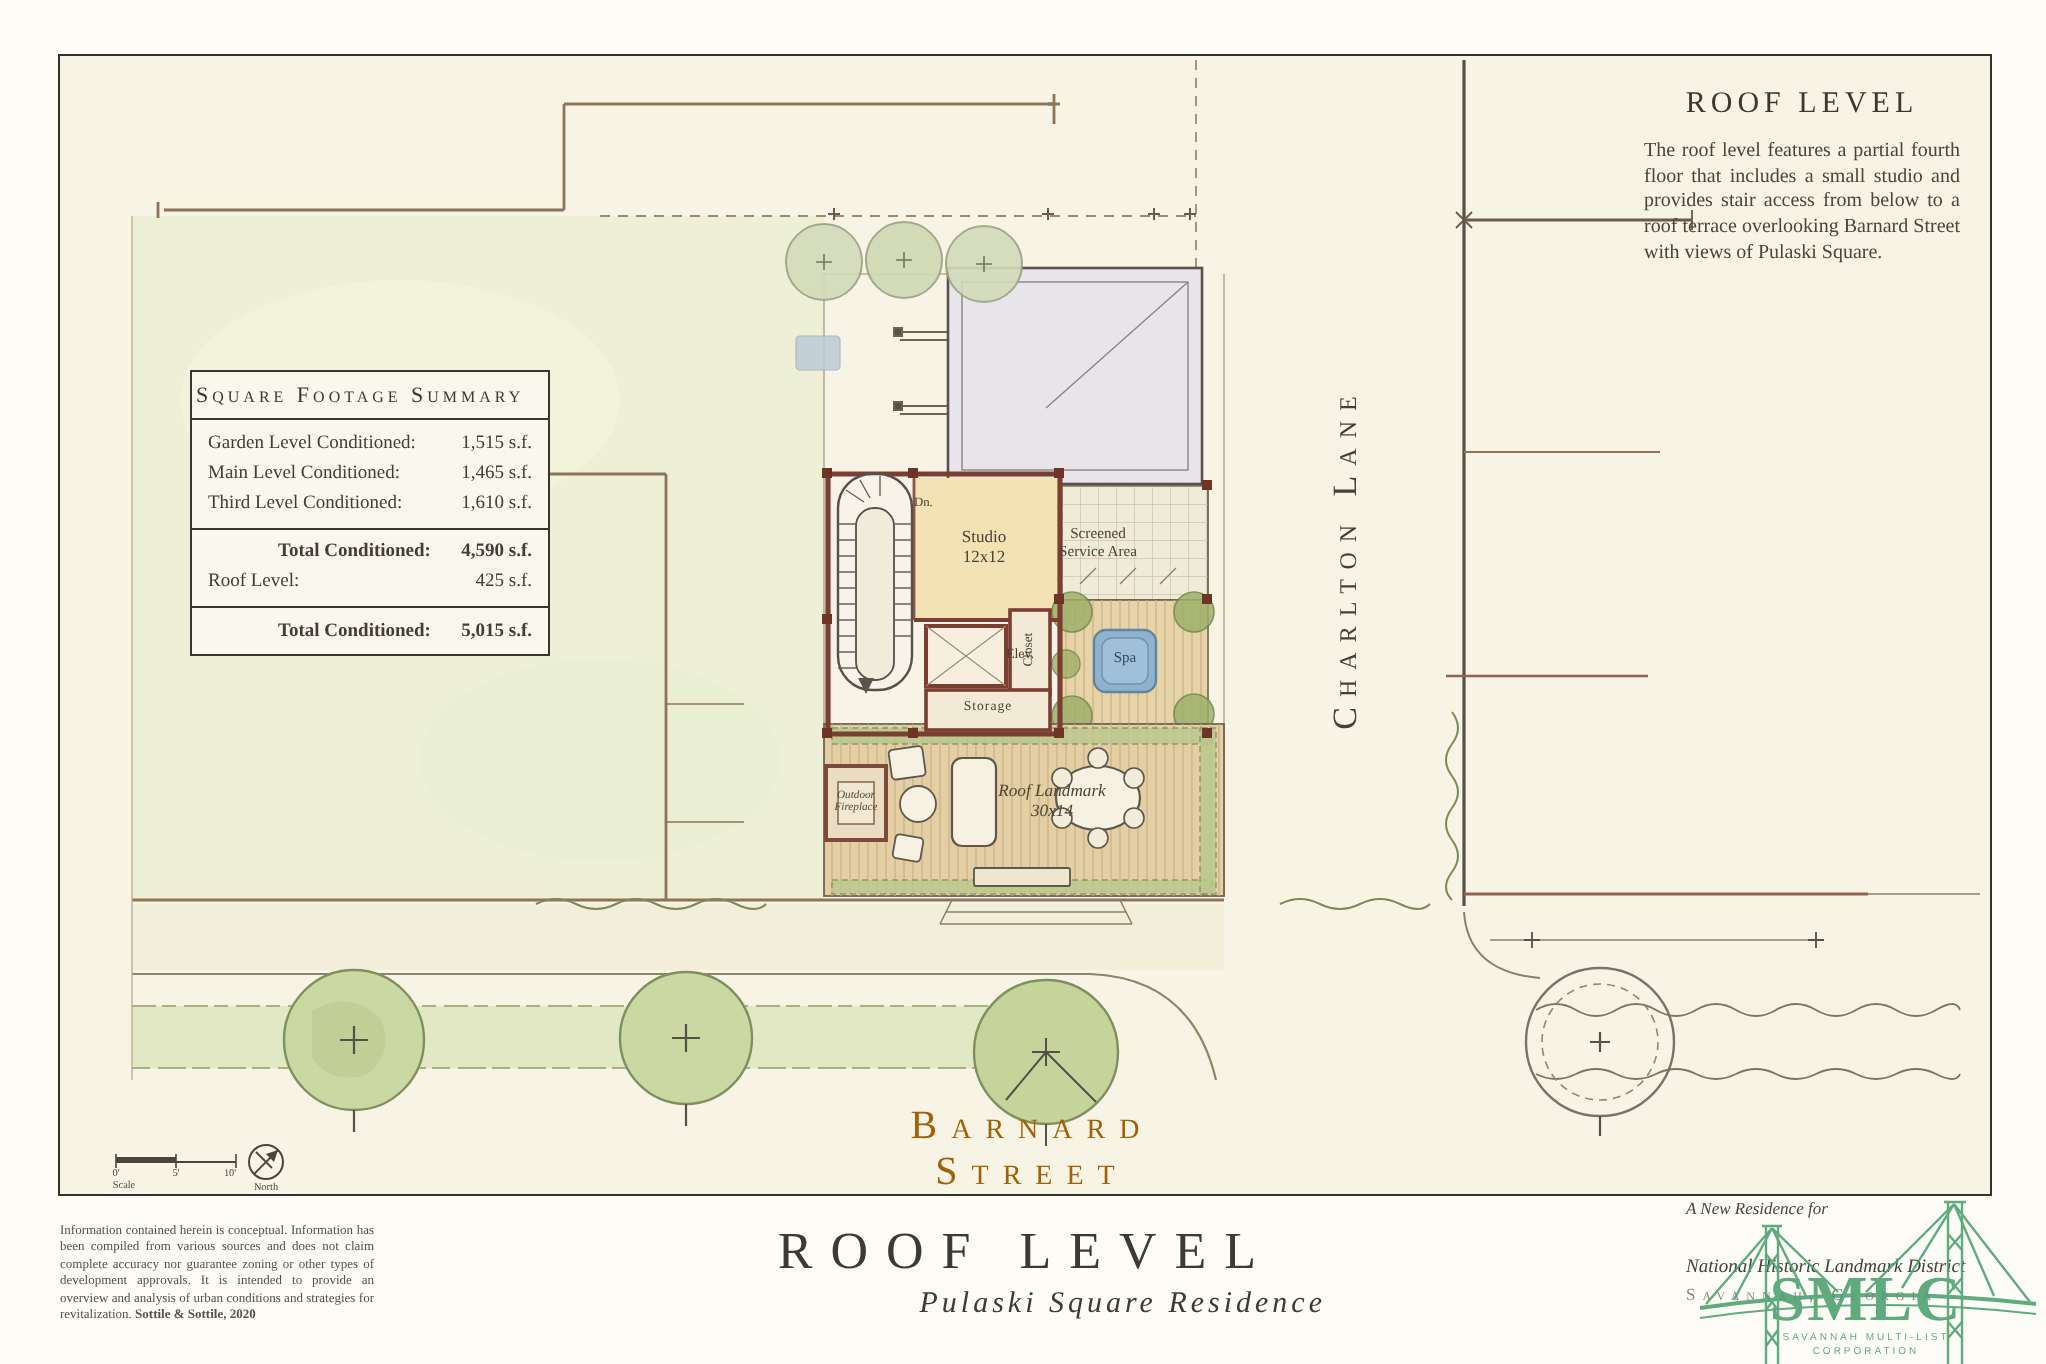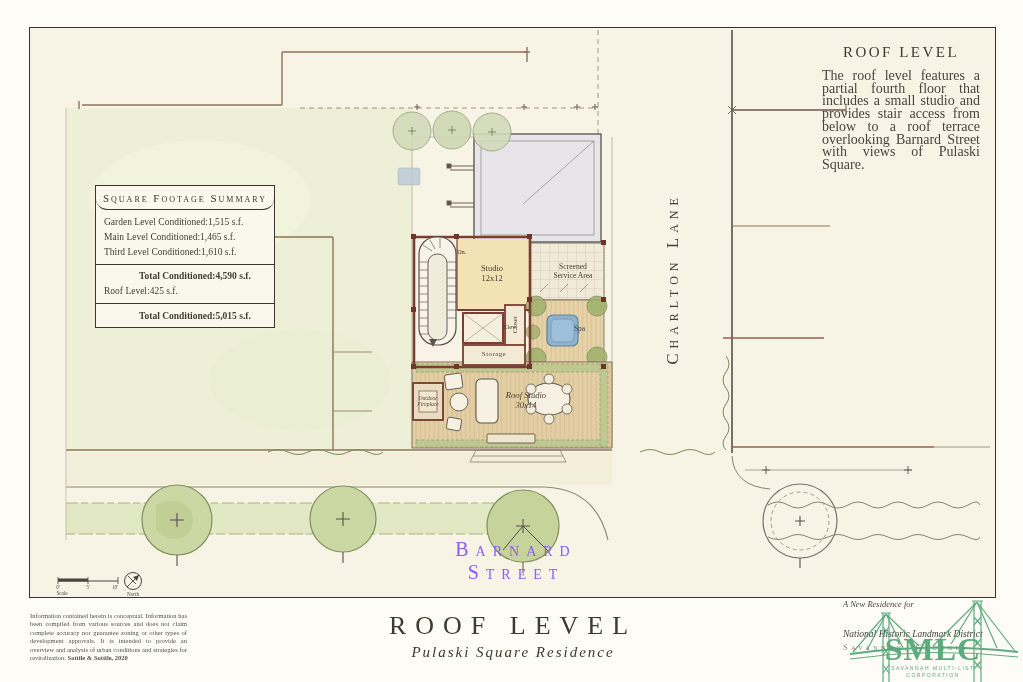--- a/index.html
+++ b/index.html
@@ -15,72 +15,72 @@
     border:1.6px solid #35322b;background:#f8f4e5;
   }
   #plan-svg{left:0;top:0;width:1023px;height:682px;pointer-events:none;}
   
   #summary-table{
     left:95px;top:185px;width:178px;
     background:#faf7ec;border:1.4px solid #3a362f;
     font-size:9.5px;color:#433d34;z-index:5;
   }
   #summary-table .tbl-head{
-    border-bottom:1.2px solid #3a362f;text-align:center;
+    border-bottom:1.2px solid #3a362f;
     font-variant:small-caps;letter-spacing:2px;font-size:11px;
-    padding:6px 2px 5px 2px;color:#3d3831;border-radius:11px;
+    padding:6px 2px 5px 2px;color:#3d3831;
   }
   .tbl-group{border-bottom:1.2px solid #3a362f;padding:4px 0;}
   .tbl-group:last-child{border-bottom:none;}
-  .tbl-row{display:flex;justify-content:flex-start;padding:2.6px 8px;}
+  .tbl-row{display:flex;justify-content:space-between;padding:2.6px 8px;}
   .tbl-row .lbl{white-space:nowrap;}
   .tbl-row .val{text-align:right;white-space:nowrap;}
   .tbl-row.bold{font-weight:bold;padding-left:43px;}
   
   #plan-note{left:822px;top:44px;width:158px;text-align:center;z-index:4;}
   #plan-note .note-head{font-size:15px;letter-spacing:2.5px;color:#3d382f;margin-bottom:9px;}
   #plan-note .note-body{
-    font-size:14px;line-height:12.7px;text-align:justify;color:#4a443a;
+    font-size:10px;line-height:12.7px;text-align:justify;color:#4a443a;
   }
   
   #barnard-label{
-    left:416px;top:538px;width:200px;text-align:center;
-    font-variant:small-caps;font-size:20px;letter-spacing:7px;color:#8b5cf6;z-index:4;
+    left:416px;top:552px;width:200px;text-align:center;
+    font-variant:small-caps;font-size:20px;letter-spacing:7px;color:#a16207;z-index:4;
   }
   #charlton-label{
     left:573px;top:269px;width:200px;text-align:center;
     transform:rotate(-90deg);
     font-variant:small-caps;font-size:17px;letter-spacing:5px;color:#45403a;z-index:4;
   }
   
   .room-label{z-index:4;color:#4a4033;text-align:center;line-height:1.15;}
   #lbl-studio{left:462px;top:264px;width:60px;font-size:8.5px;}
-  #lbl-screened{left:537px;top:263px;width:72px;font-size:7.6px;}
+  #lbl-screened{left:513px;top:263px;width:72px;font-size:7.6px;}
   #lbl-elev{left:465px;top:323px;width:36px;font-size:7px;margin-left:27px;}
   #lbl-closet{left:495px;top:321px;width:40px;font-size:6.6px;transform:rotate(-90deg);}
   #lbl-storage{left:466px;top:350px;width:56px;font-size:6.8px;letter-spacing:.5px;}
-  #lbl-spa{left:547px;top:325px;width:31px;font-size:7.5px;color:#2e4a5e;padding-left:17px;}
+  #lbl-spa{left:547px;top:325px;width:31px;font-size:7.5px;color:#2e4a5e;}
   #lbl-fireplace{left:410px;top:395px;width:36px;font-size:5.6px;font-style:italic;color:#5a4636;}
   #lbl-terrace{left:486px;top:391px;width:80px;font-size:8.6px;font-style:italic;color:#4f4334;}
   #lbl-dn{left:457px;top:248px;width:26px;font-size:6.4px;text-align:left;}
   
   .tiny-label{z-index:4;font-size:5.2px;color:#4a453d;text-align:center;}
   #scale-tick-0{left:53px;top:584px;width:10px;}
   #scale-tick-5{left:83px;top:584px;width:10px;}
   #scale-tick-10{left:109px;top:584px;width:12px;}
   #scale-caption{left:53px;top:590px;width:18px;}
   #north-caption{left:123px;top:591px;width:20px;}
   
   #disclaimer{
     left:30px;top:612px;width:157px;
     font-size:6.5px;line-height:8.4px;text-align:justify;color:#55504a;z-index:4;
   }
   #main-title{left:363px;top:611px;width:300px;text-align:center;z-index:4;}
   #main-title .big{font-size:26px;letter-spacing:9px;color:#3e3931;}
-  #main-title .sub{font-size:15px;font-style:italic;letter-spacing:2px;color:#3e3931;margin-top:3px;}
+  #main-title .sub{font-size:15px;font-style:italic;letter-spacing:2px;color:#3e3931;margin-top:3px;text-align:right;}
   
   #stamp{left:843px;top:599px;width:164px;text-align:left;z-index:3;color:#4a453d;}
   #stamp .s1{font-size:8.5px;font-style:italic;}
   #stamp .s2{font-size:11.5px;font-variant:small-caps;letter-spacing:3.5px;margin-top:2px;
              border-top:.8px solid #c2bbae;border-bottom:.8px solid #c2bbae;padding:2px 0;}
   #stamp .s3{font-size:9.5px;font-style:italic;margin-top:20px;color:#44403a;}
   #stamp .s4{font-size:8.5px;font-variant:small-caps;letter-spacing:3.5px;margin-top:3px;color:#8a857b;}
   #logo-svg{left:845px;top:597px;width:178px;height:85px;z-index:6;opacity:.88;}
 </style>
 </head>
@@ -334,21 +334,21 @@
 </div>
 <div class="abs room-label" id="lbl-elev">Elev.</div>
 <div class="abs room-label" id="lbl-closet">Closet</div>
 <div class="abs room-label" id="lbl-storage">Storage</div>
 <div class="abs room-label" id="lbl-spa">Spa</div>
 <div class="abs room-label" id="lbl-fireplace">
   <div>Outdoor</div>
   <div>Fireplace</div>
 </div>
 <div class="abs room-label" id="lbl-terrace">
-  <div>Roof Studio</div>
+  <div>Roof Landmark</div>
   <div>30x14</div>
 </div>
 <div class="abs room-label" id="lbl-dn">Dn.</div>
 
 <div class="abs tiny-label" id="scale-tick-0">0'</div>
 <div class="abs tiny-label" id="scale-tick-5">5'</div>
 <div class="abs tiny-label" id="scale-tick-10">10'</div>
 <div class="abs tiny-label" id="scale-caption">Scale</div>
 <div class="abs tiny-label" id="north-caption">North</div>
 

